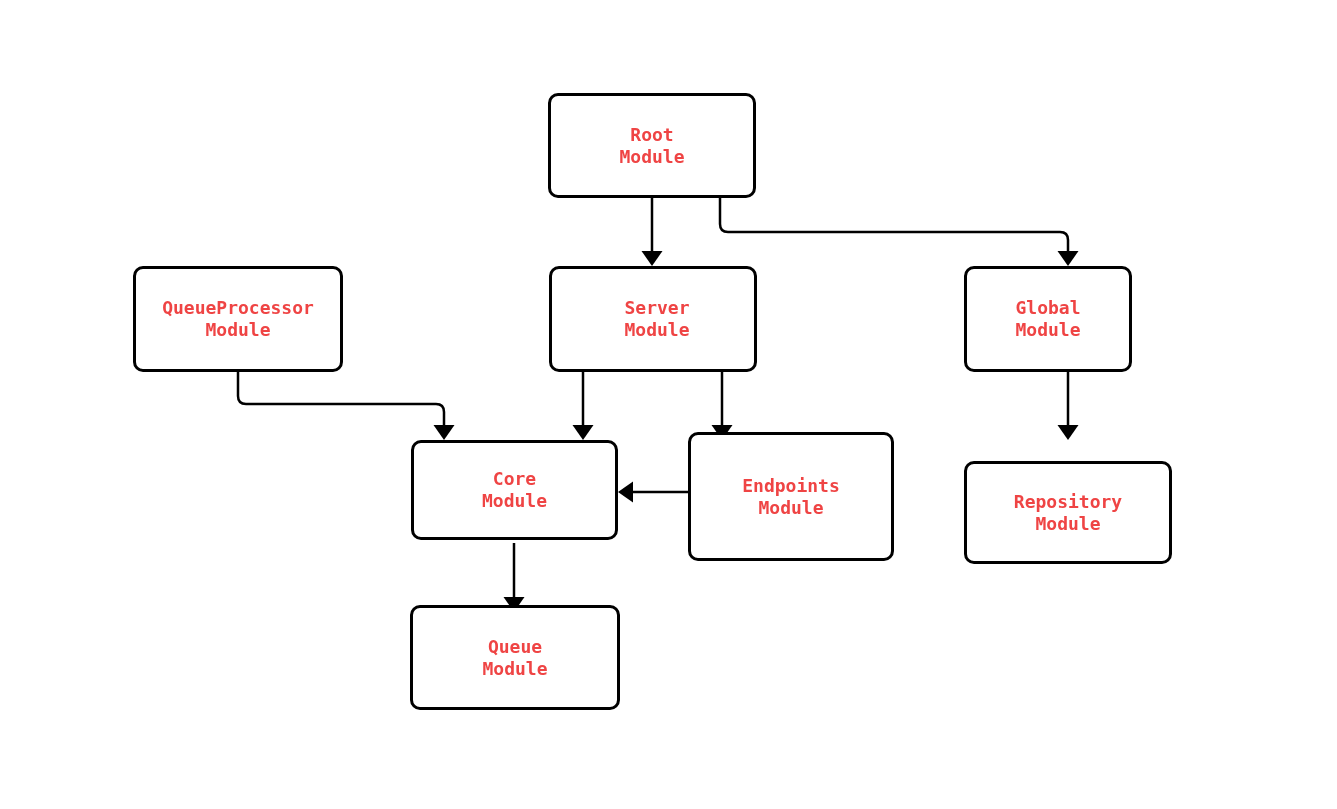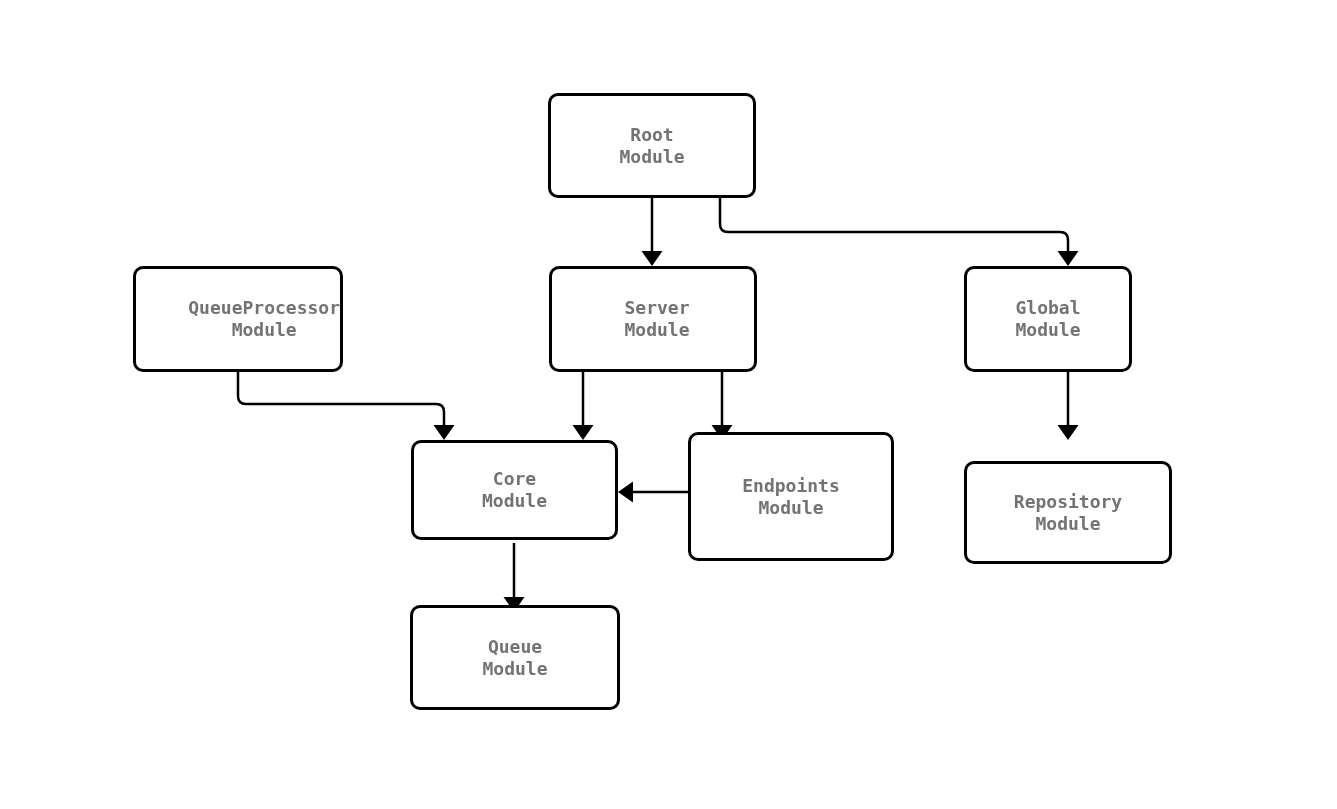--- a/index.html
+++ b/index.html
@@ -38,27 +38,27 @@
     border: 3px solid #000000;
     border-radius: 10px;
     display: flex;
     align-items: center;
     justify-content: center;
   }
   .node-label {
     font-size: 18px;
     line-height: 22px;
     font-weight: bold;
-    color: #737373;
+    color: #ef4444;
     text-align: center;
     white-space: pre-line;
   }
   
   .n-root        { left: 548px; top:  93px; width: 208px; height: 105px; }
-  .n-queueproc   { left: 133px; top: 266px; width: 210px; height: 106px; justify-content: flex-end; }
+  .n-queueproc   { left: 133px; top: 266px; width: 210px; height: 106px; }
   .n-server      { left: 549px; top: 266px; width: 208px; height: 106px; padding-left: 8px; }
   .n-global      { left: 964px; top: 266px; width: 168px; height: 106px; }
   .n-core        { left: 411px; top: 440px; width: 207px; height: 100px; }
   .n-endpoints   { left: 688px; top: 432px; width: 206px; height: 129px; }
   .n-repository  { left: 964px; top: 440px; width: 208px; height: 103px; margin-top: 21px; }
   .n-queue       { left: 410px; top: 605px; width: 210px; height: 105px; }
 </style>
 </head>
 <body>
 

